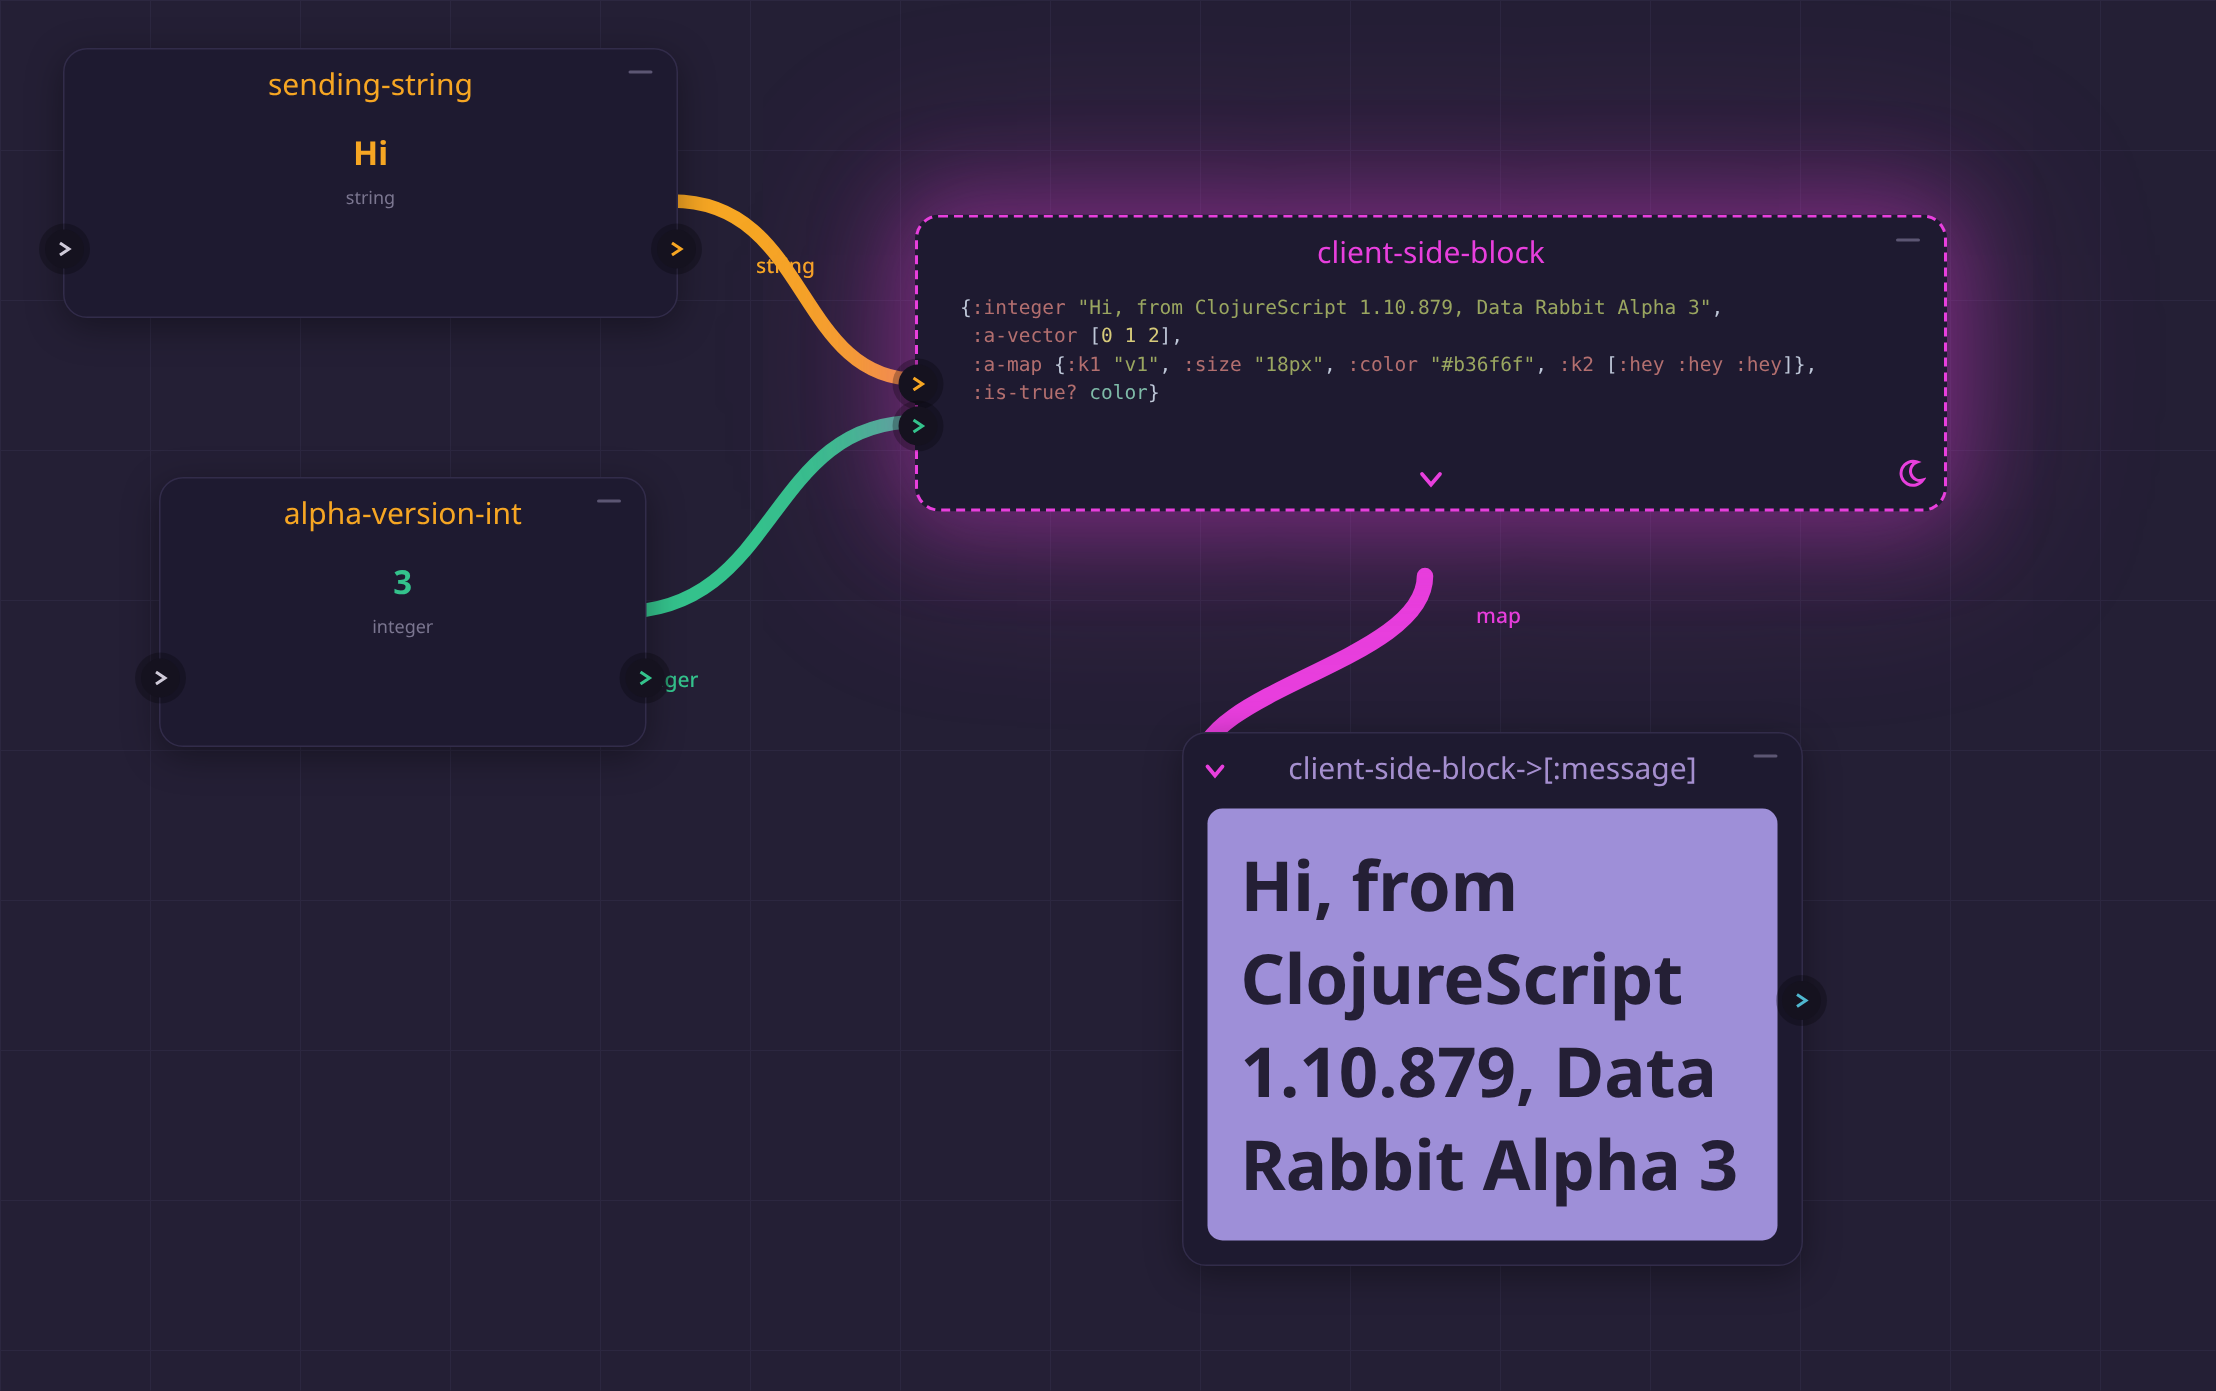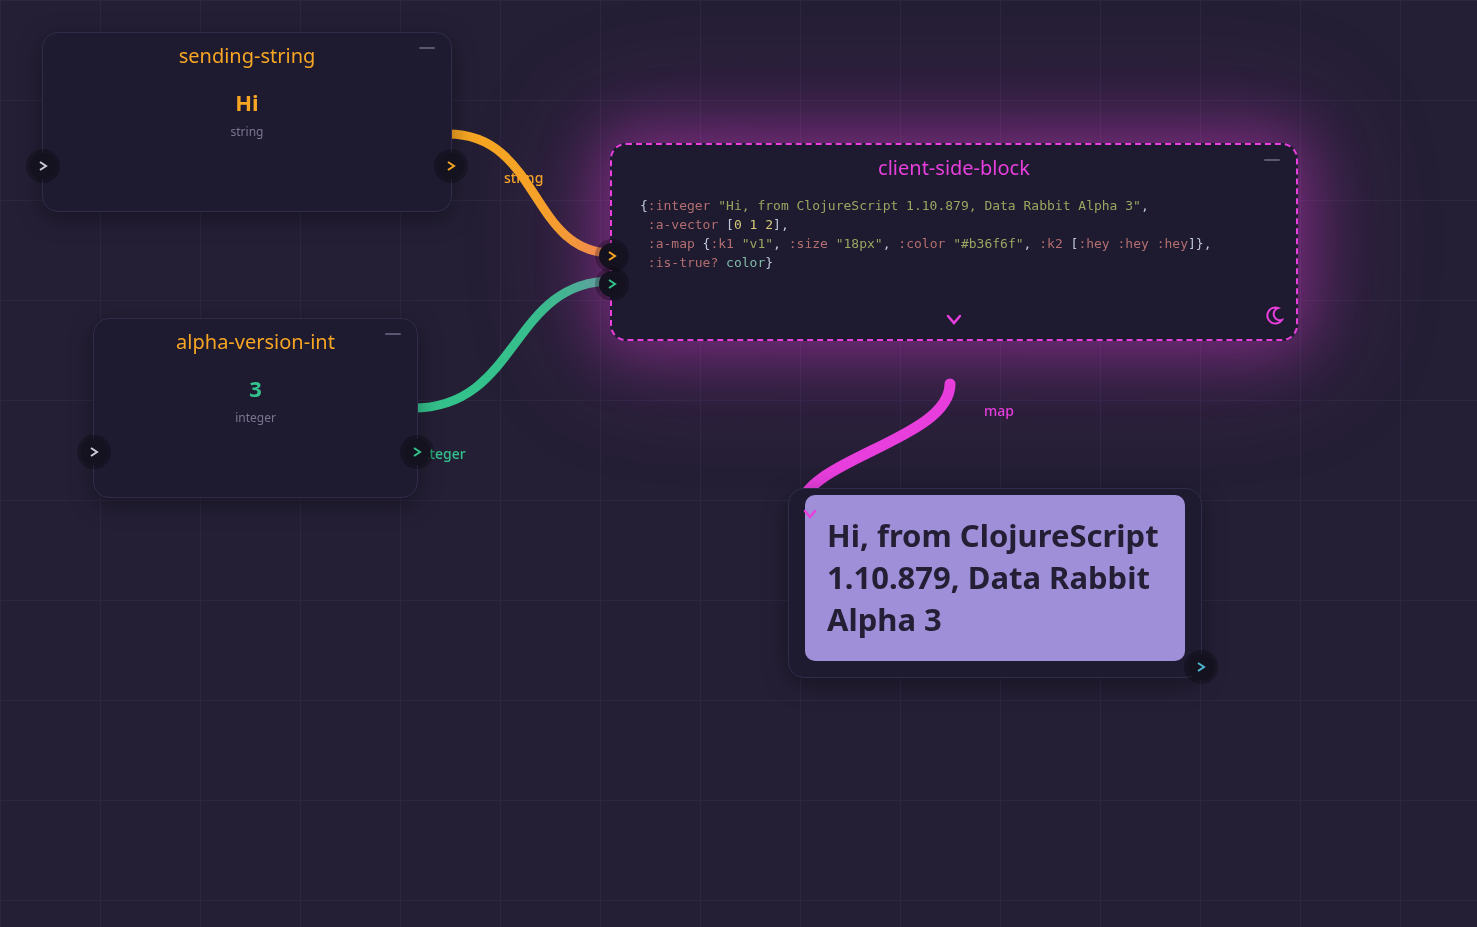--- a/index.html
+++ b/index.html
@@ -95,21 +95,21 @@
   .wire-label.green { color:var(--green); }
   .wire-label.magenta{ color:var(--magenta);margin-left:24px; }
 
   
   .msg-card {
     margin:6px 16px 16px;
     background:#9e8fd8;
     border-radius:10px;
     padding:20px 22px;
     color:#241f35;
-    font-size:31px;
+    font-size:46px;
     font-weight:700;
     line-height:1.35;
   }
   .chev-dn {
     position:absolute; left:14px; top:14px; color:var(--magenta);
   }
 </style>
 </head>
 <body>
 
@@ -137,21 +137,21 @@
         <path d="M2 1 L8 5 L2 9" stroke="#cfcad9" stroke-width="2" fill="none"></path>
       </svg>
   </div>
   <div class="port right" style="top:120px;">
     <svg width="10" height="10">
         <path d="M2 1 L8 5 L2 9" stroke="var(--orange)" stroke-width="2" fill="none"></path>
       </svg>
   </div>
 </div>
 
-<div class="node" style="left:93px; top:318px; width:325px; height:180px;">
+<div class="node" style="left:106px; top:318px; width:325px; height:180px;">
   <div class="node-header">
     <span class="title">alpha-version-int</span>
     <div class="min"></div>
   </div>
   <div class="node-body">
     <div class="val-big green">3</div>
     <div class="val-type">integer</div>
   </div>
   <div class="port left" style="top:120px;">
     <svg width="10" height="10">
@@ -192,20 +192,24 @@
       </svg>
   </div>
   <div class="moon">
     <svg width="20" height="20">
         <path d="M14 2 A8 8 0 1 0 18 14 A6 6 0 0 1 14 2 Z" fill="none" stroke="var(--magenta)" stroke-width="2"></path>
       </svg>
   </div>
 </div>
 
 <div class="node" style="left:788px; top:488px; width:414px;">
+  <div class="node-header">
+    <span class="title purple">client-side-block-&gt;[:message]</span>
+    <div class="min"></div>
+  </div>
   <div class="chev-dn">
     <svg width="14" height="12">
         <path d="M2 3 L7 9 L12 3" stroke="var(--magenta)" stroke-width="2.5" fill="none" stroke-linecap="round"></path>
       </svg>
   </div>
   <div class="msg-card">Hi, from ClojureScript 1.10.879, Data Rabbit Alpha 3</div>
   <div class="port right" style="top:165px;">
     <svg width="10" height="10">
         <path d="M2 1 L8 5 L2 9" stroke="#4fb7cf" stroke-width="2" fill="none"></path>
       </svg>

